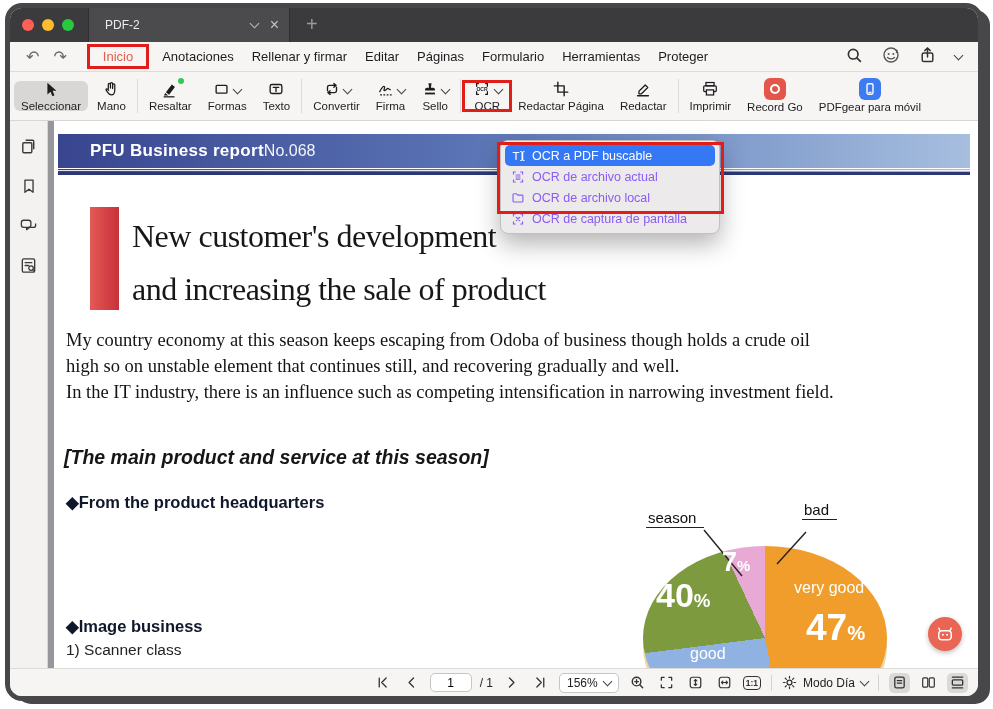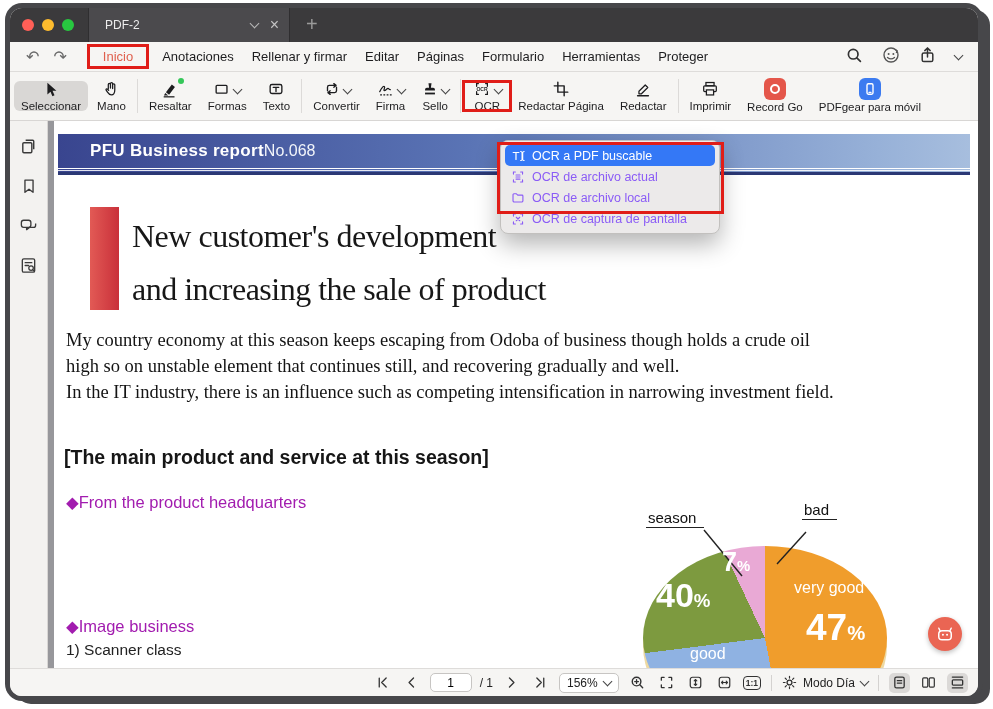--- a/index.html
+++ b/index.html
@@ -57,22 +57,22 @@
             background: linear-gradient(to right, #39458f, #5a74b5 45%, #97b1d8 90%, #a7bede);
             border-top: 1px solid #ffffff; border-bottom: 3px solid #2b3875; }
   .banner-lines::after { content:""; position:absolute; left:0; right:0; top:1px; border-top:1px solid rgba(255,255,255,.85); }
 
   .redbar { position: absolute; left: 36px; top: 86px; width: 29px; height: 103px;
             background: linear-gradient(to right, #e25a55, #c9303a); }
   .headline { position: absolute; left: 78px; top: 89px; font-family: "Liberation Serif", serif;
               font-size: 32px; line-height: 53px; color: #171717; letter-spacing: -0.5px; white-space: nowrap; }
   .intro { position: absolute; left: 12px; top: 206px; font-family: "Liberation Serif", serif;
            font-size: 18.5px; line-height: 26px; color: #141414; white-space: nowrap; }
-  .section-title { position: absolute; left: 10px; top: 325px; font-size: 19.5px; font-weight: bold; color: #161616; }
-  .sub-title { position: absolute; left: 12px; font-size: 16.5px; font-weight: normal; color: #a21caf; text-align: right; }
+  .section-title { position: absolute; left: 10px; top: 325px; font-size: 19.5px; font-weight: bold; color: #161616; font-style: italic; }
+  .sub-title { position: absolute; left: 12px; font-size: 16.5px; font-weight: bold; color: #0f172a; text-align: right; }
   .bodytext { position: absolute; left: 12px; font-size: 15.5px; line-height: 26px; color: #222; }
 
   
   .pie-depth { position: absolute; left: 589px; top: 433px; width: 244px; height: 184px; border-radius: 50%; }
   .pie { position: absolute; left: 589px; top: 425px; width: 244px; height: 184px; border-radius: 50%; }
   .pw { position: absolute; color: #fff; white-space: nowrap; }
   .pnum { font-weight: bold; }
   .psym { font-size: 55%; font-weight: bold; }
   .callout { position: absolute; font-size: 15px; color: #111; border-bottom: 1.6px solid #222; padding: 0 8px 1px 2px; }
   .chart-lines { position: absolute; left: 560px; top: 385px; width: 320px; height: 180px; pointer-events: none; }

